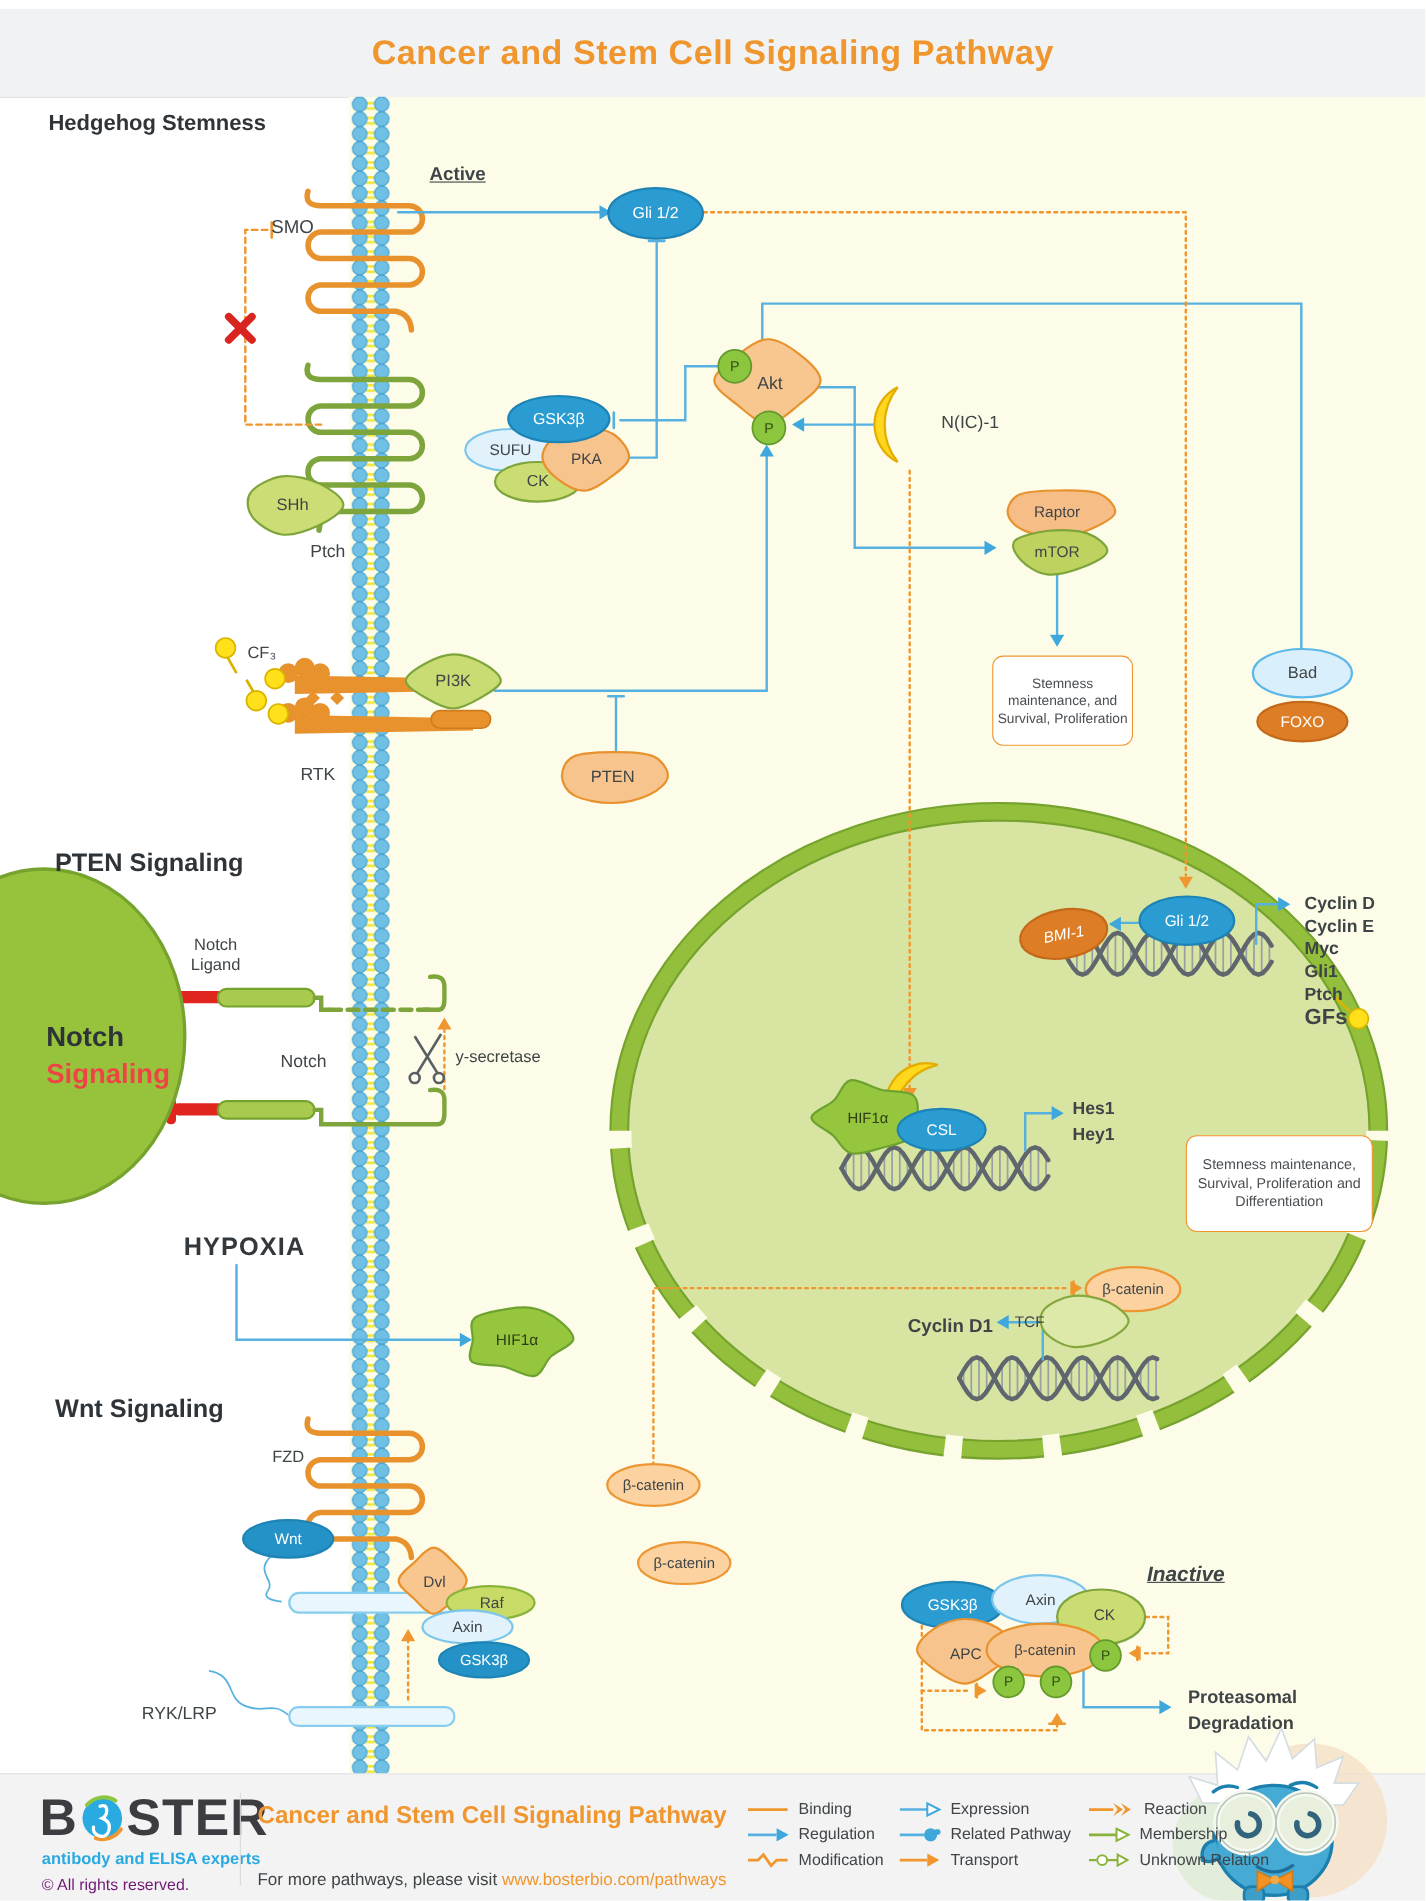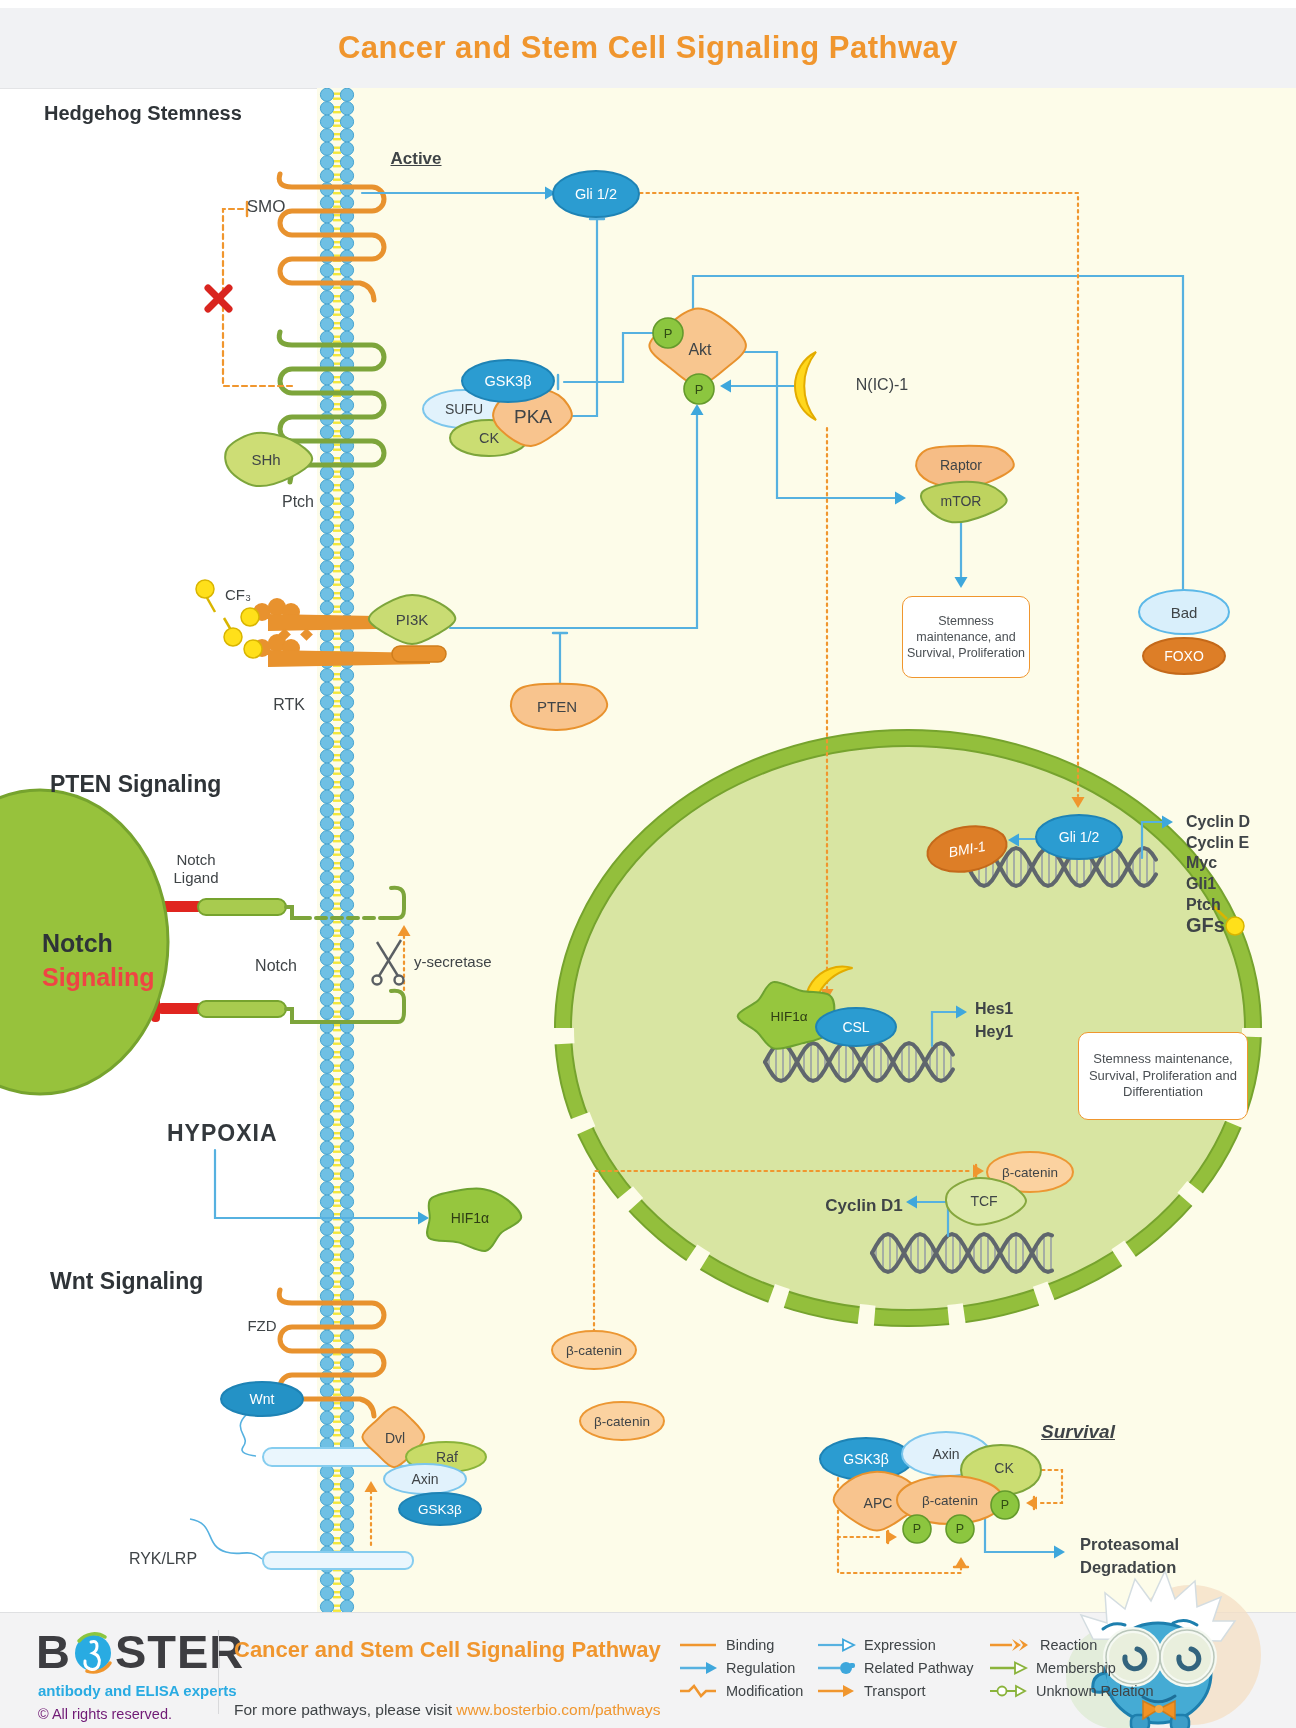--- a/index.html
+++ b/index.html
@@ -267,21 +267,21 @@
   <div class="lblL b" style="left:44px;top:113px;font-size:20px;color:#2f3438">Hedgehog Stemness</div>
   <div class="lbl sb u" style="left:416px;top:159px;font-size:17px">Active</div>
   <div class="lbl" style="left:266px;top:207px;font-size:17px">SMO</div>
   <div class="lbl" style="left:266px;top:459px">SHh</div>
   <div class="lbl" style="left:298px;top:502px;font-size:16px">Ptch</div>
   <div class="lbl" style="left:238px;top:594px">CF₃</div>
   <div class="lbl" style="left:289px;top:705px;font-size:16px">RTK</div>
   <div class="lbl w" style="left:596px;top:194px;font-size:14.5px">Gli 1/2</div>
   <div class="lbl w" style="left:508px;top:381px;font-size:14.5px">GSK3β</div>
   <div class="lbl" style="left:464px;top:409px;font-size:14px">SUFU</div>
-  <div class="lbl" style="left:533px;top:417px;font-size:19px">PKA</div>
+  <div class="lbl" style="left:533px;top:417px;font-size:14px">PKA</div>
   <div class="lbl" style="left:489px;top:438px;font-size:14.5px">CK</div>
   <div class="lbl" style="left:700px;top:350px;font-size:16px">Akt</div>
   <div class="lbl" style="left:668px;top:333px;font-size:13px;color:#314d14">P</div>
   <div class="lbl" style="left:699px;top:389px;font-size:13px;color:#314d14">P</div>
   <div class="lbl" style="left:882px;top:385px;font-size:16px">N(IC)-1</div>
   <div class="lbl" style="left:961px;top:465px;font-size:14px">Raptor</div>
   <div class="lbl" style="left:961px;top:501px;font-size:14px">mTOR</div>
   <div class="lbl" style="left:1184px;top:612px">Bad</div>
   <div class="lbl w" style="left:1184px;top:656px;font-size:14px">FOXO</div>
   <div class="lbl" style="left:412px;top:619px">PI3K</div>
@@ -311,23 +311,23 @@
   <div class="lblL sb" style="left:1186px;top:843px;font-size:16px">Cyclin E</div>
   <div class="lblL sb" style="left:1186px;top:863px;font-size:16px">Myc</div>
   <div class="lblL sb" style="left:1186px;top:884px;font-size:16px">Gli1</div>
   <div class="lblL sb" style="left:1186px;top:905px;font-size:16px">Ptch</div>
   <div class="lblL sb" style="left:1186px;top:925px;font-size:20px">GFs</div>
   <div class="lbl" style="left:789px;top:1016px;font-size:13.5px;color:#2e3d14">HIF1α</div>
   <div class="lbl w" style="left:856px;top:1027px;font-size:14px">CSL</div>
   <div class="lblL sb" style="left:975px;top:1009px;font-size:16px">Hes1</div>
   <div class="lblL sb" style="left:975px;top:1032px;font-size:16px">Hey1</div>
   <div class="lbl sb" style="left:864px;top:1206px;font-size:17px">Cyclin D1</div>
-  <div class="lbl" style="left:984px;top:1201px;font-size:14px">TCF</div>
+  <div class="lbl" style="left:936px;top:1201px;font-size:14px">TCF</div>
   <div class="lbl" style="left:1030px;top:1172px;font-size:13.5px">β-catenin</div>
-  <div class="lbl sb u i" style="left:1078px;top:1432px;font-size:19px">Survival</div>
+  <div class="lbl sb u i" style="left:1078px;top:1432px;font-size:19px">Inactive</div>
   <div class="lbl w" style="left:866px;top:1459px;font-size:14px">GSK3β</div>
   <div class="lbl" style="left:946px;top:1454px;font-size:14px">Axin</div>
   <div class="lbl" style="left:1004px;top:1468px;font-size:14px">CK</div>
   <div class="lbl" style="left:878px;top:1503px;font-size:14px">APC</div>
   <div class="lbl" style="left:950px;top:1500px;font-size:13.5px">β-catenin</div>
   <div class="lbl" style="left:1005px;top:1505px;font-size:12.5px;color:#314d14">P</div>
   <div class="lbl" style="left:917px;top:1529px;font-size:12.5px;color:#314d14">P</div>
   <div class="lbl" style="left:960px;top:1529px;font-size:12.5px;color:#314d14">P</div>
   <div class="lblL sb" style="left:1080px;top:1544px;font-size:16.5px">Proteasomal</div>
   <div class="lblL sb" style="left:1080px;top:1567px;font-size:16.5px">Degradation</div>

